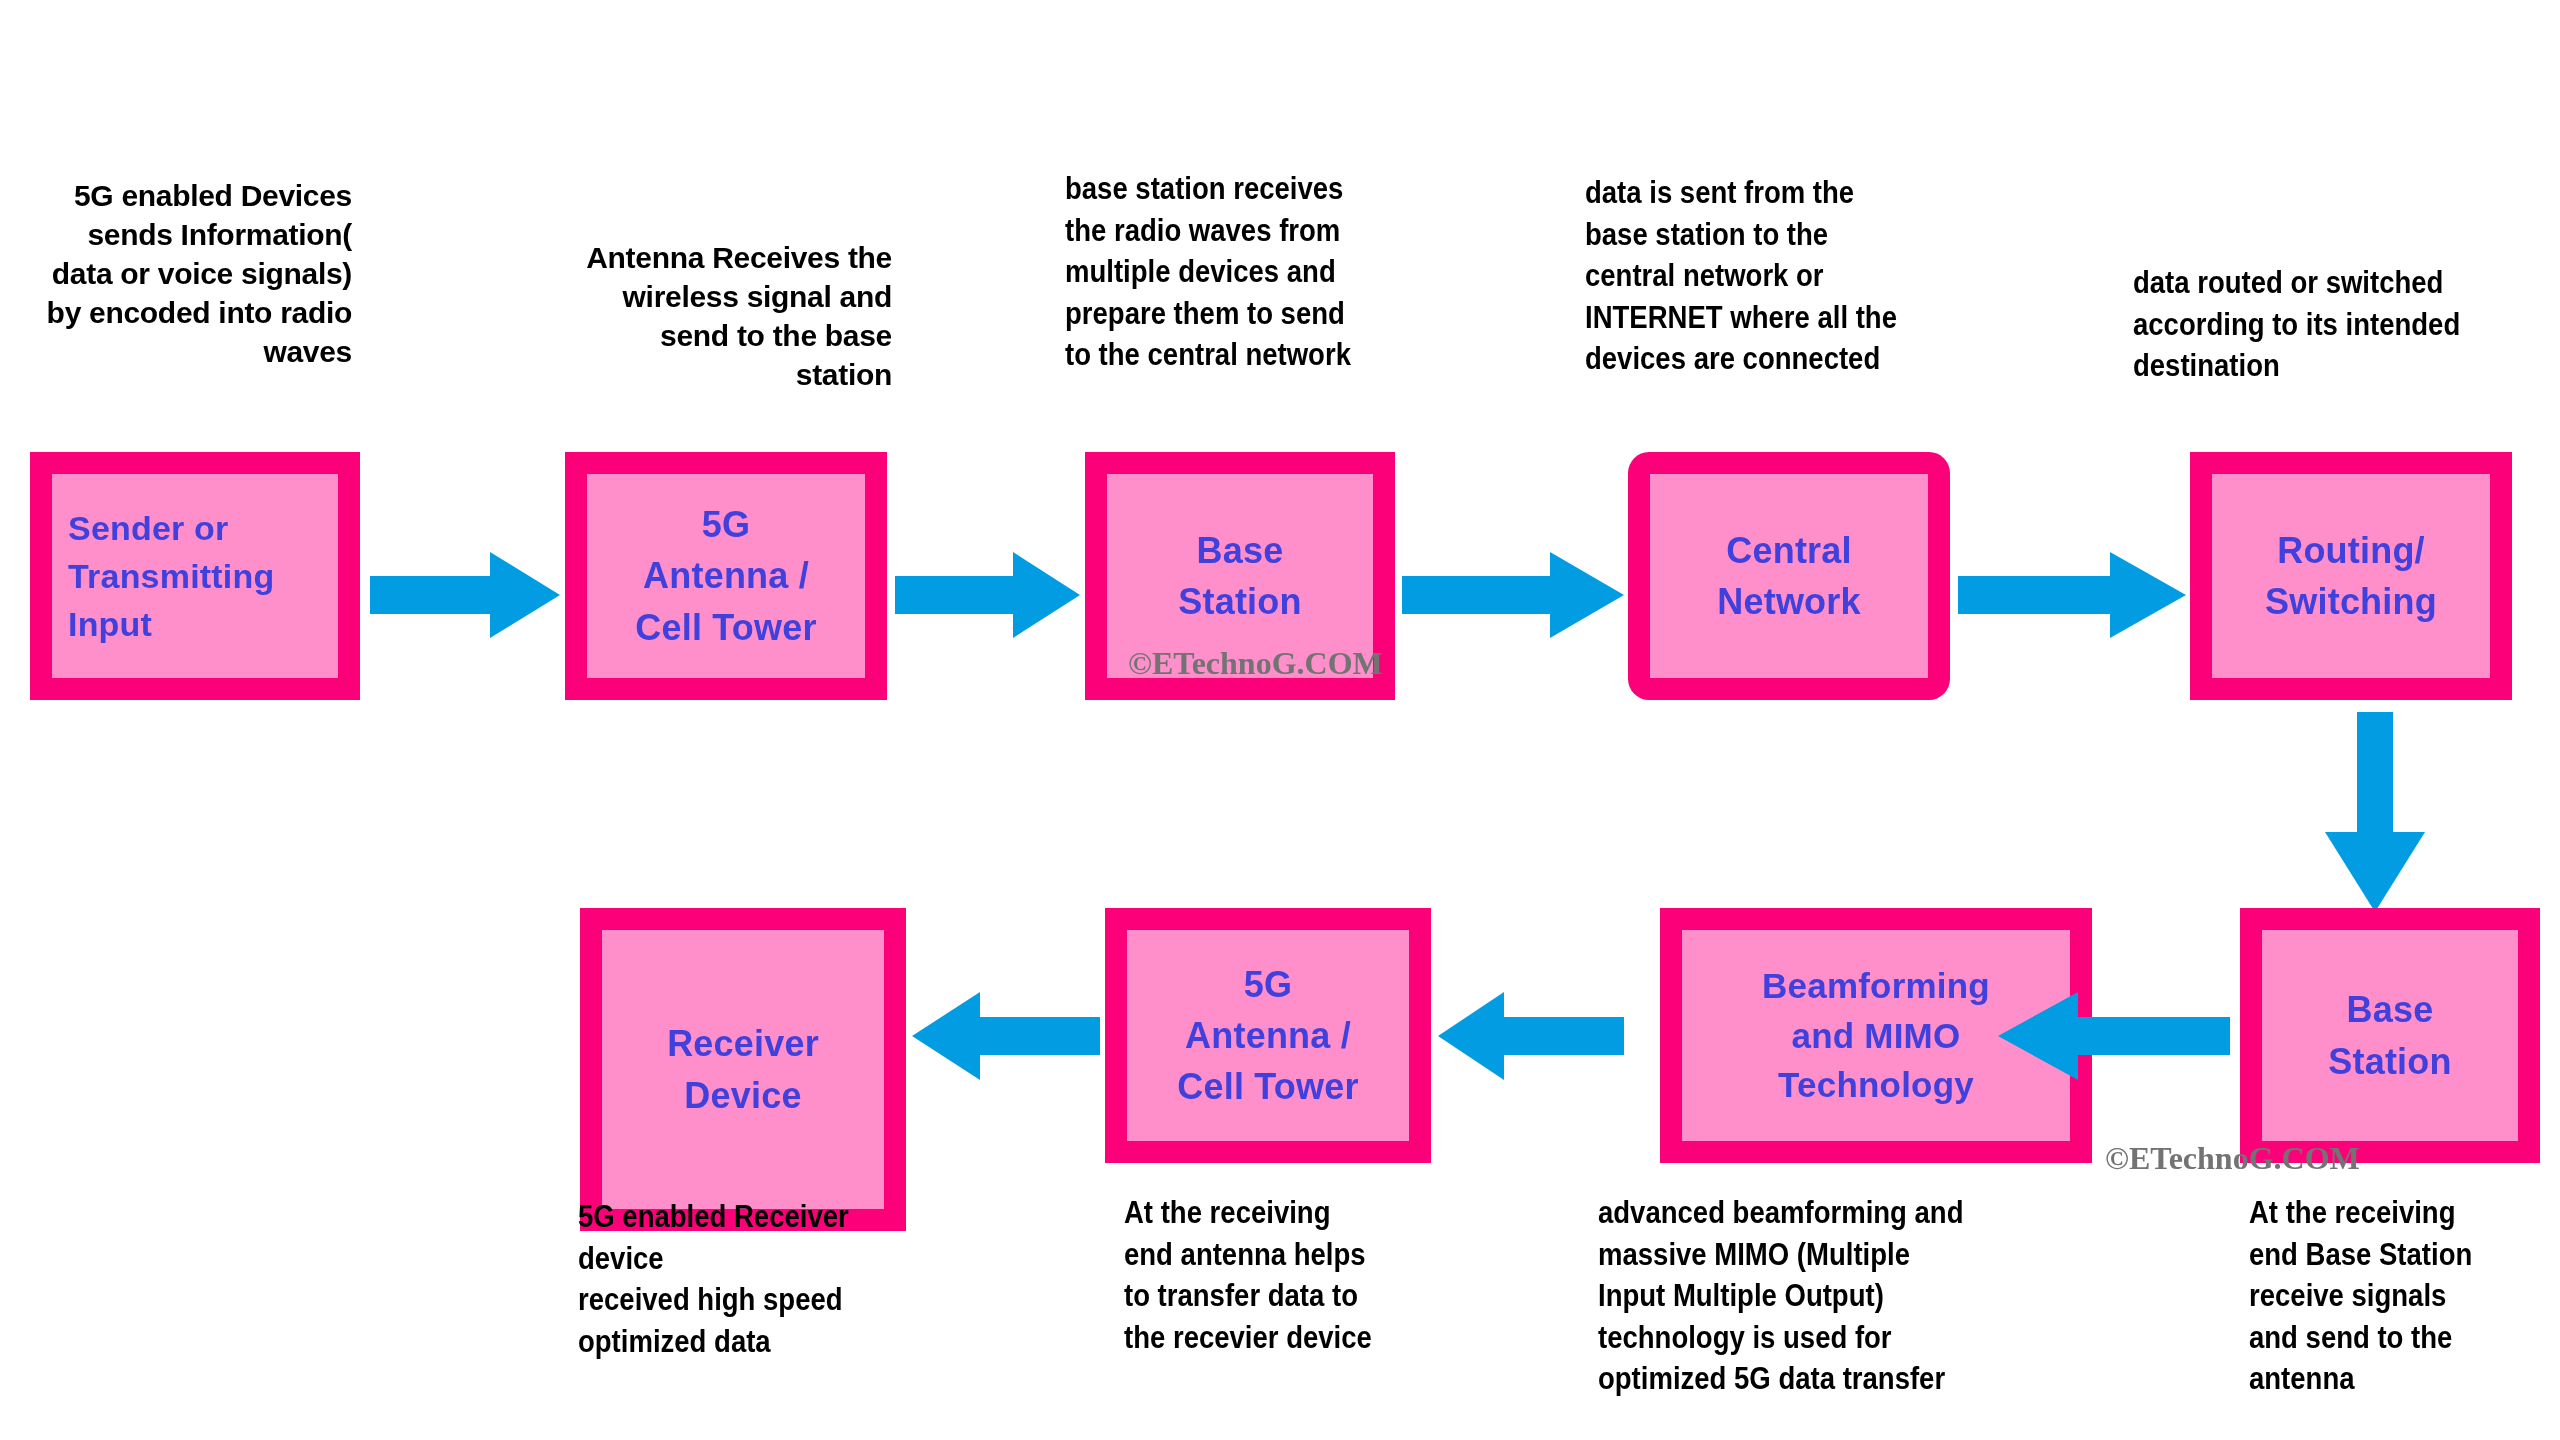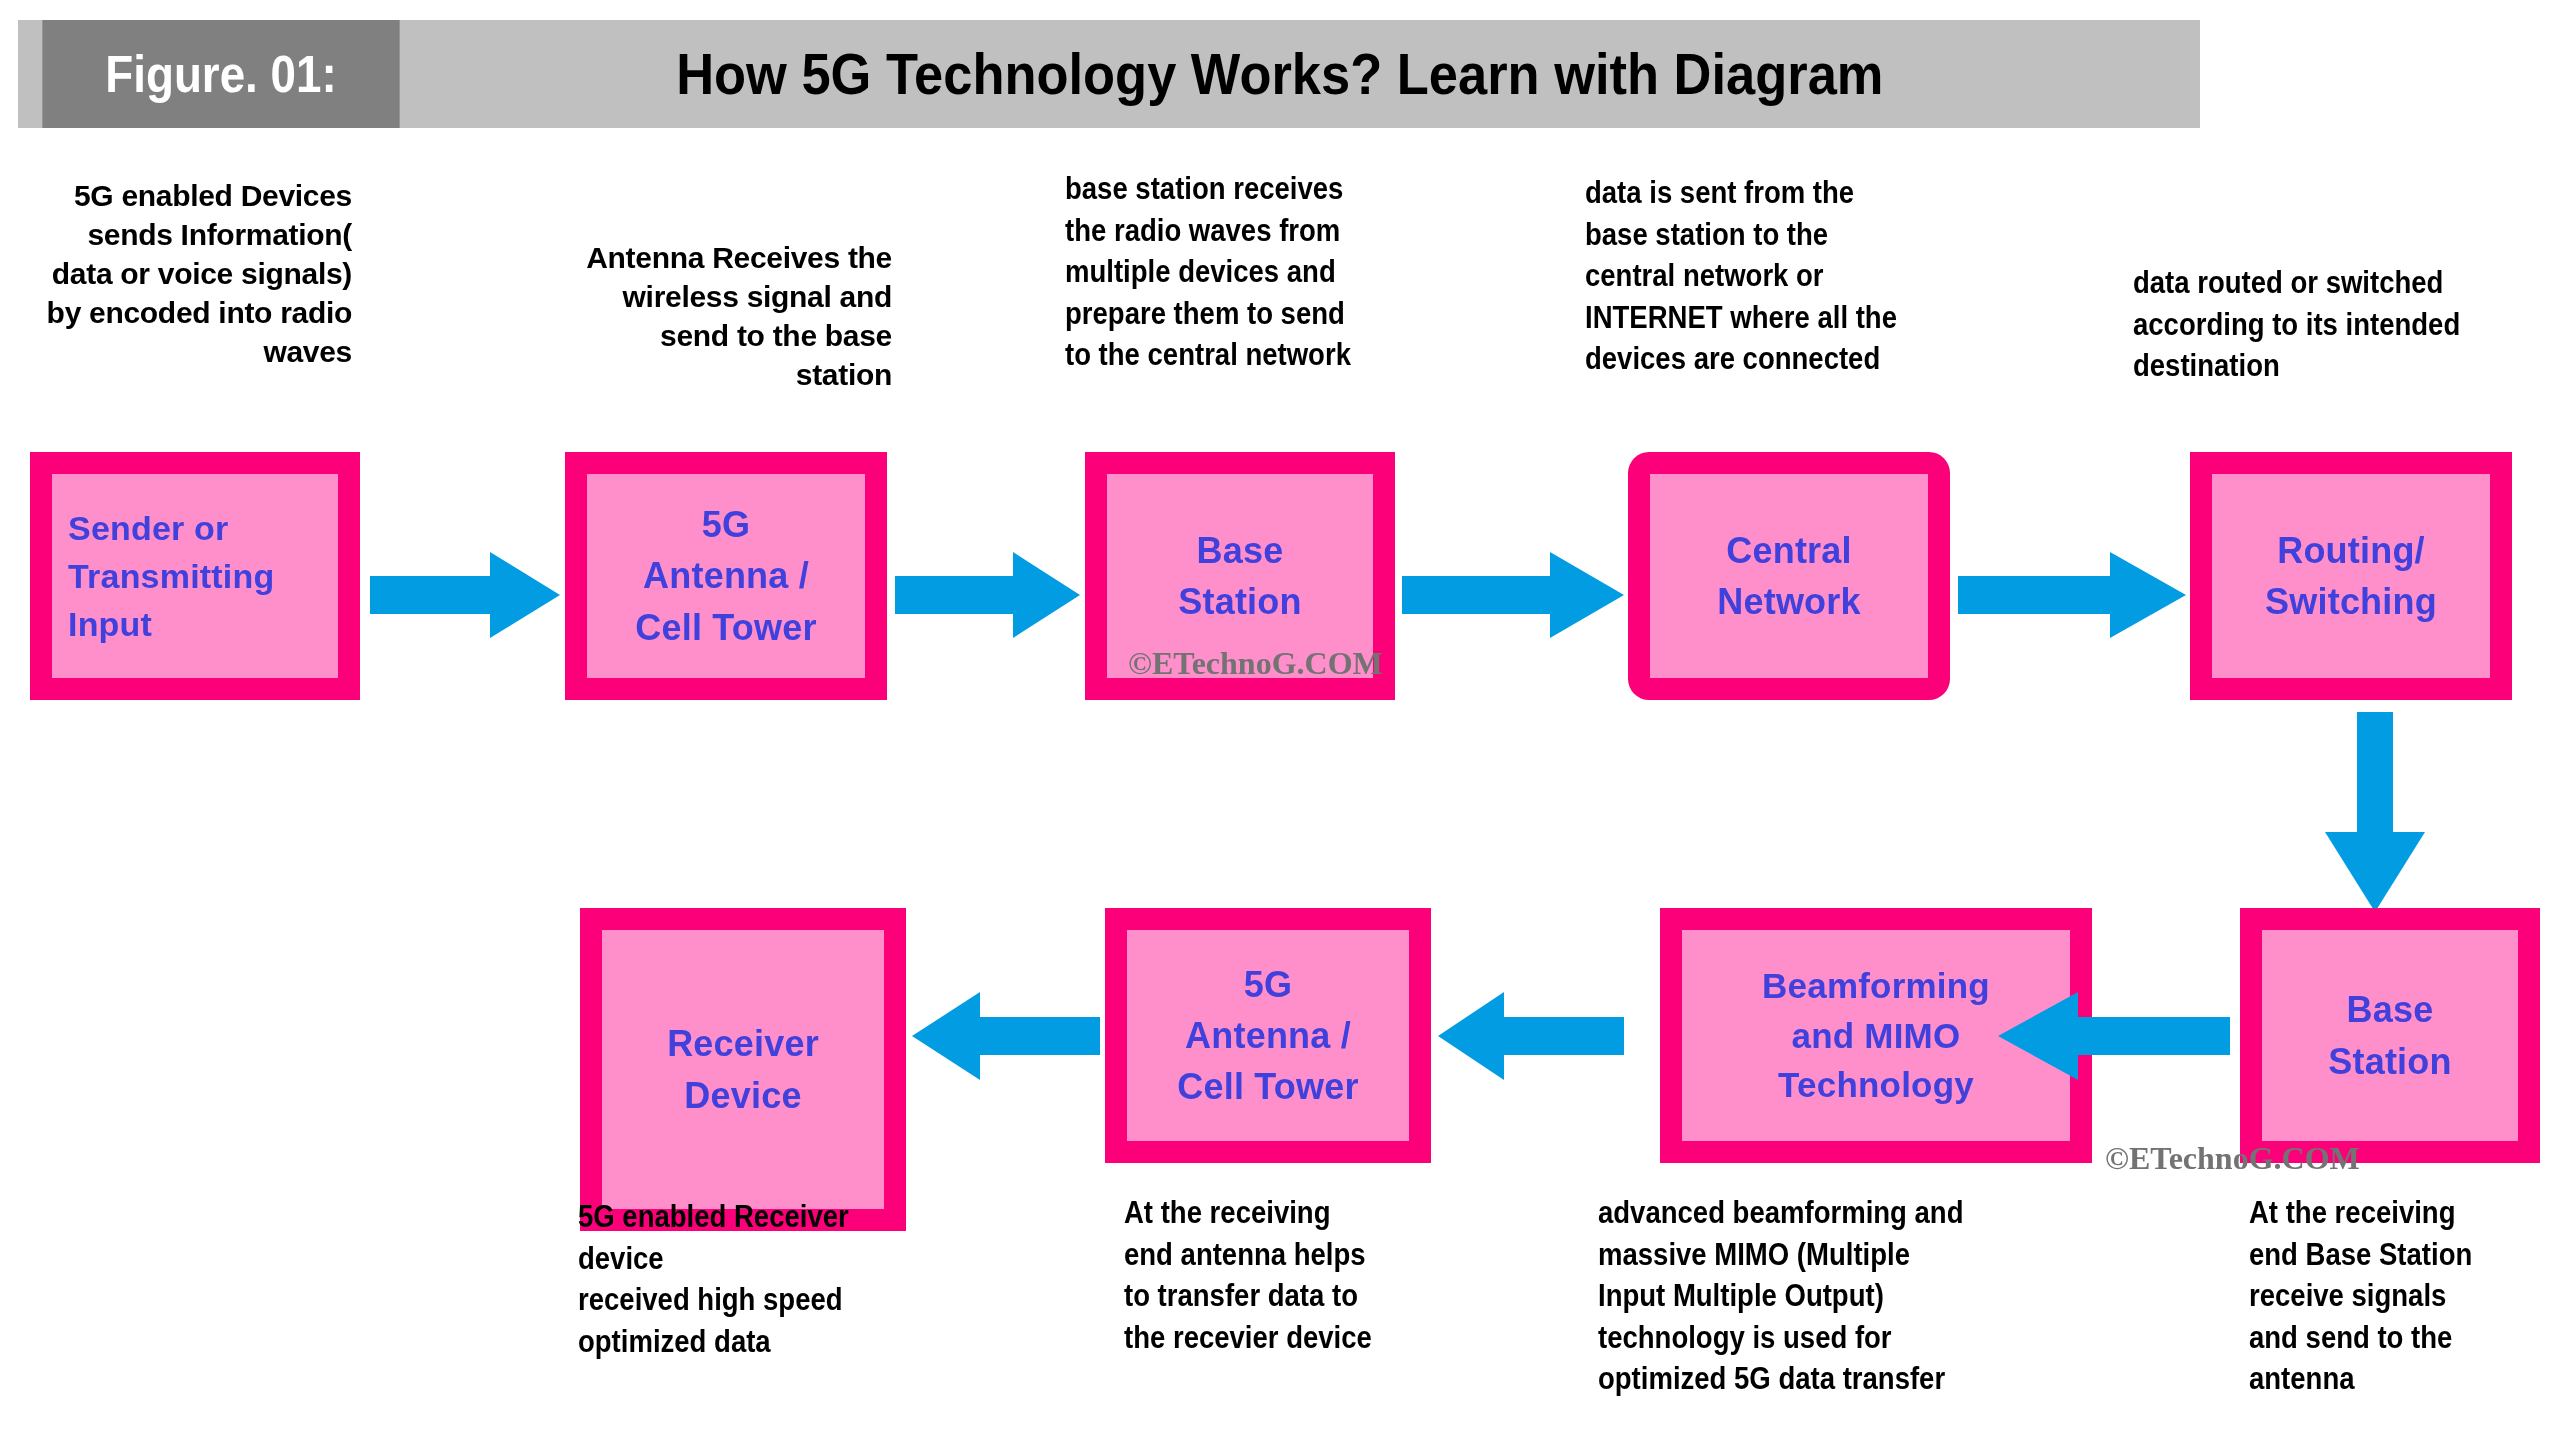--- a/index.html
+++ b/index.html
@@ -125,24 +125,20 @@
     font-size: 32px;
     white-space: nowrap;
     letter-spacing: 0px;
   }
 </style>
 </head>
 <body>
 
 <div id="canvas">
 
-  <div class="header-bar">
-    <div class="figure-tag">Figure. 01:</div>
-    <div class="header-title">How 5G Technology Works? Learn with Diagram</div>
-  </div>
 
   <div class="note wide" style="left:22px; top:176px; width:330px;">5G enabled Devices
 sends Information(
 data or voice signals)
 by encoded into radio
 waves</div>
   <div class="note wide" style="left:552px; top:238px; width:340px;">Antenna Receives the
 wireless signal and
 send to the base
 station</div>

